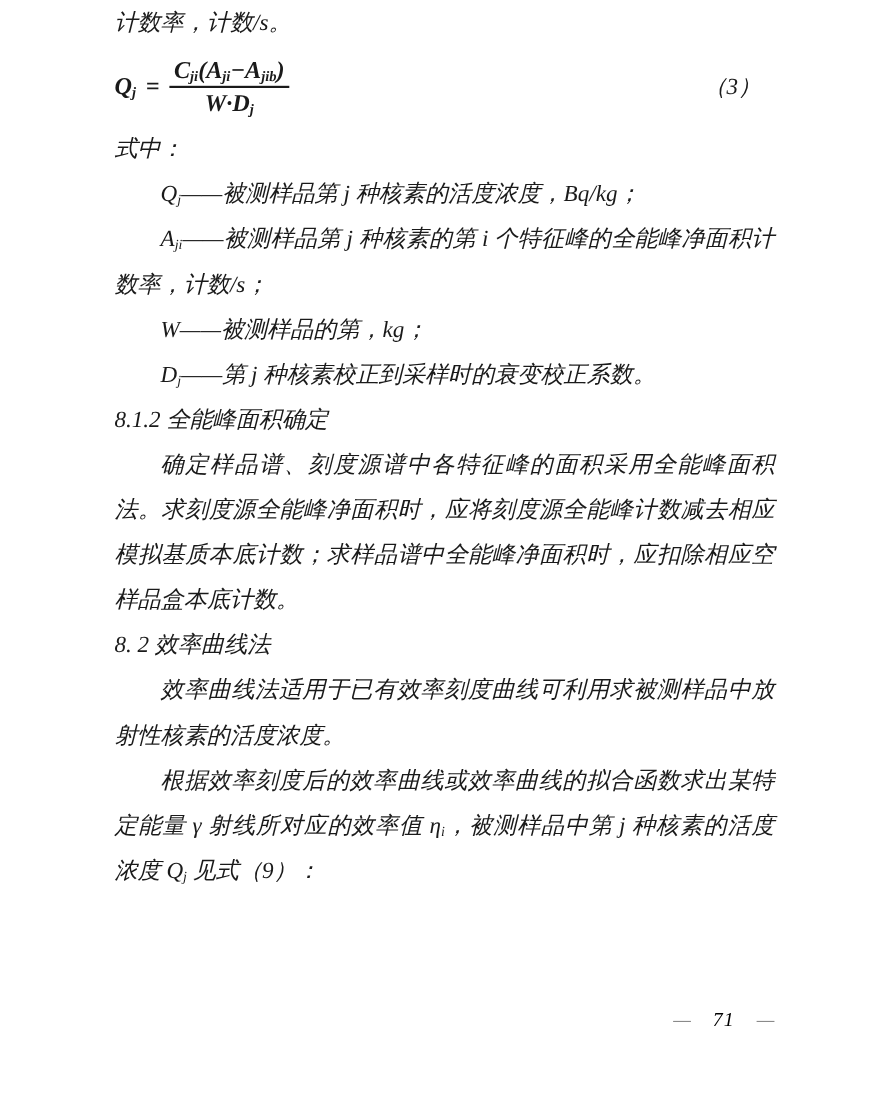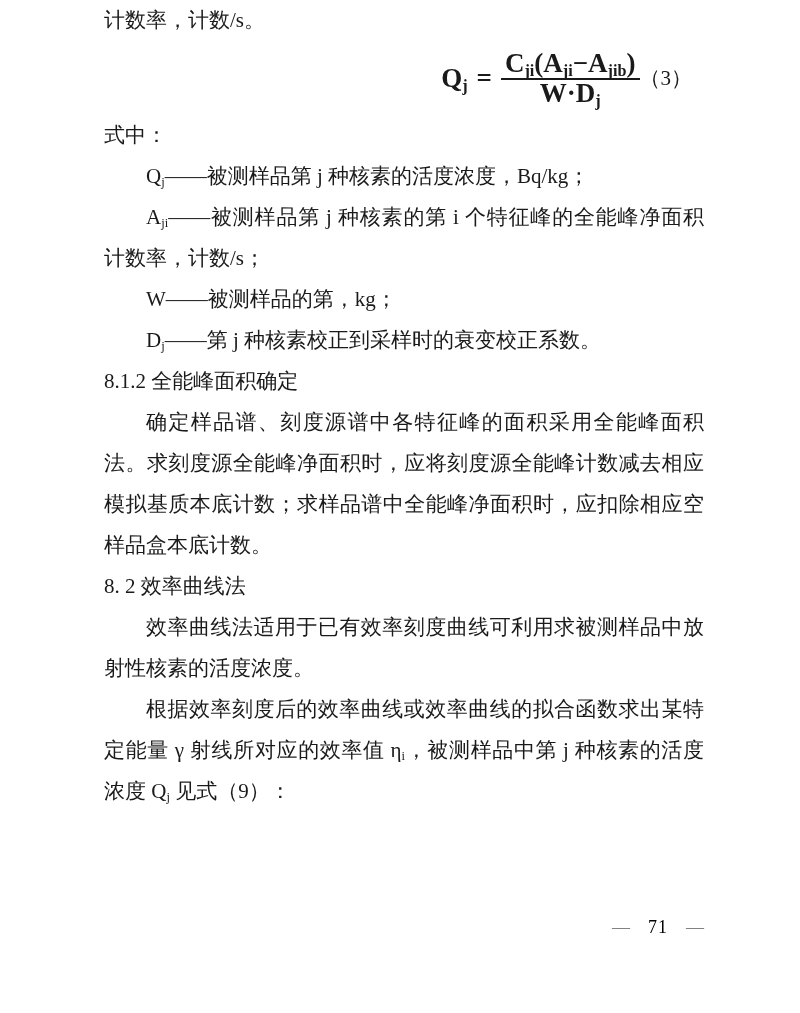--- a/index.html
+++ b/index.html
@@ -8,20 +8,21 @@
     background: #ffffff;
   }
   .page {
     position: relative;
     width: 800px;
     height: 1013px;
     background: #ffffff;
     overflow: hidden;
     color: #1a1a1a;
     font-family: "Liberation Serif", "DejaVu Serif", serif;
+    font-style: italic;
   }
   .content {
     position: absolute;
     left: 104px;
     top: 0;
     width: 600px;
     font-size: 21px;
     line-height: 41px;
     text-align: justify;
   }
@@ -40,25 +41,25 @@
   
   .formula-row {
     display: flex;
     align-items: center;
     height: 74px;
     text-indent: 0;
   }
   .formula {
     flex: 1;
     display: flex;
-    justify-content: flex-end;
+    justify-content: flex-start;
     align-items: center;
     font-weight: bold;
     line-height: normal;
-    font-size: 27px;
+    font-size: 22px;
   }
   .f-eq {
     margin: 0 9px;
   }
   .frac {
     display: inline-flex;
     flex-direction: column;
     align-items: center;
   }
   .frac .num {

